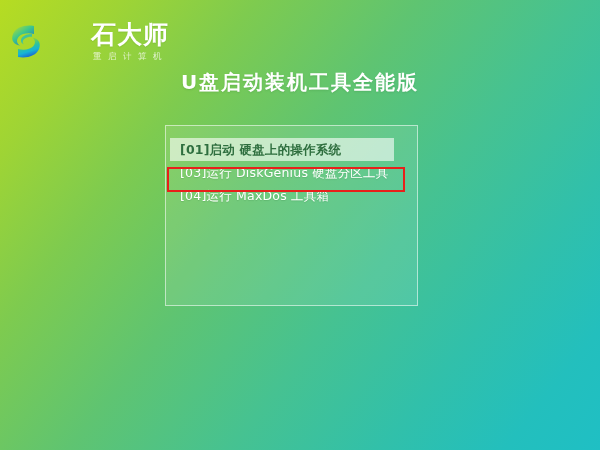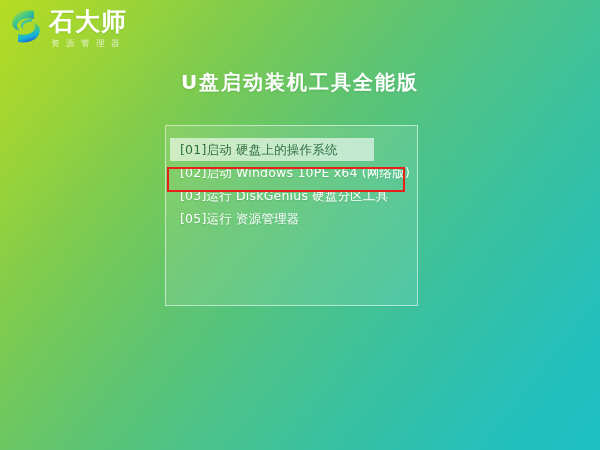--- a/index.html
+++ b/index.html
@@ -32,23 +32,24 @@
         #31c0aa 77%,
         #23bfbd 90%,
         #1fbfc4 100%);
     overflow: hidden;
   }
 
   
   #brand {
     position: absolute;
     left: 9px;
-    top: 6px;
+    top: 19px;
     display: flex;
-    align-items: flex-start;
+    align-items: center;
+    gap: 42px;
   }
 
   #logo-mark {
     width: 34px;
     height: 37px;
     margin-top: 2px;
     flex: 0 0 auto;
   }
 
   #brand-text {
@@ -113,24 +114,24 @@
     color: #ffffff;
     white-space: nowrap;
     letter-spacing: .2px;
     text-shadow: 0 1px 1px rgba(50,120,60,.22);
   }
 
   .menu-item.selected {
     background: rgba(255,255,255,.60);
     color: #2f6f3f;
     text-shadow: none;
-    width: 204px;
+    width: 224px;
     margin-left: 4px;
     padding-left: 10px;
-    font-weight: normal;
+    font-weight: bold;
   }
 
   
   #annotation-box {
     position: absolute;
     left: 1px;
     top: 41px;
     width: 238px;
     height: 25px;
     border: 2px solid #e8201a;
@@ -157,43 +158,40 @@
           <stop offset="40%" stop-color="#3fc98a"></stop>
           <stop offset="100%" stop-color="#1569cf"></stop>
         </linearGradient>
       </defs>
       <path d="M25 3 C16 1.5 7 4 4 11 C1.5 17 5 22 11 22.5 C7.5 20.5 7 16.5 10 13.5 C13 10.5 19 9.5 25 11 Z" fill="url(#lg2)"></path>
       <path d="M9 34 C18 35.5 27 33 30 26 C32.5 20 29 15 23 14.5 C26.5 16.5 27 20.5 24 23.5 C21 26.5 15 27.5 9 26 Z" fill="url(#lg)"></path>
       <path d="M23 11 C19 11 15.5 12 13.5 14 C11 16.5 11.5 20 15 21.5 C13 19.5 13.5 17 16 15.5 C18 14.2 20.5 13.6 23 13.8 Z" fill="#2bbfb0" opacity=".85"></path>
     </svg>
     <div id="brand-text">
       <div id="brand-name">石大师</div>
-      <div id="brand-sub">资源管理器</div>
+      <div id="brand-sub">重启计算机</div>
     </div>
   </div>
 
   <div id="page-title">U盘启动装机工具全能版</div>
 
   <div id="boot-menu-panel">
 
     <div class="menu-item selected">
       <span>[01]启动 硬盘上的操作系统</span>
     </div>
 
-    <div class="menu-item">
-      <span>[02]启动 Windows 10PE x64 (网络版)</span>
-    </div>
 
 
     <div class="menu-item">
       <span>[03]运行 DiskGenius 硬盘分区工具</span>
     </div>
 
+    <div class="menu-item">
+      <span>[04]运行 MaxDos 工具箱</span>
+    </div>
 
-    <div class="menu-item">
-      <span>[05]运行 资源管理器</span>
-    </div>
 
 
     <div id="annotation-box"></div>
   </div>
 
 </div>
 
 </body></html>

